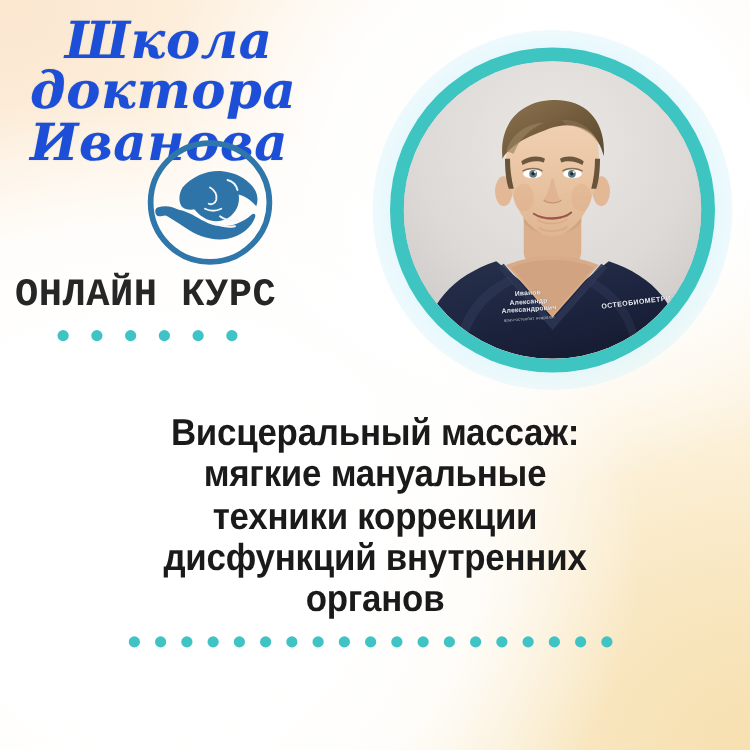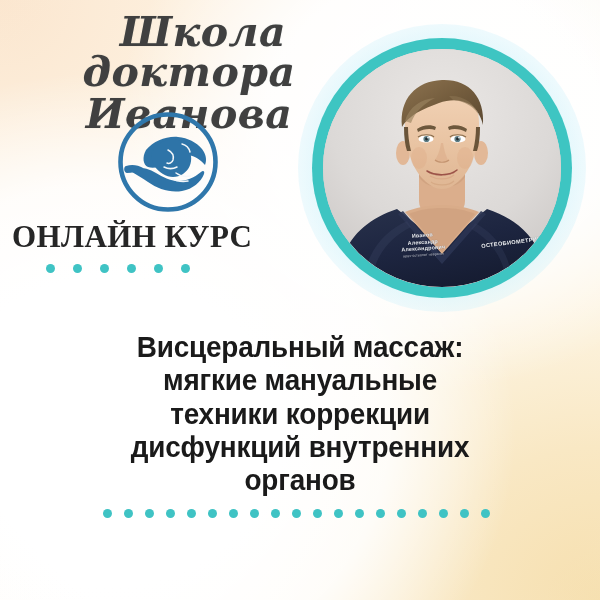--- a/index.html
+++ b/index.html
@@ -63,22 +63,21 @@
         rgba(255,255,255,0) 55%,
         rgba(250,238,216,0.30) 100%);
   }
 
   
   .script-title {
     position: absolute;
     left: 18px;
     top: 12px;
     width: 336px;
-    text-align: center;
-    color: #404040;
+    color: #1d4ed8;
     font-family: "DejaVu Serif", "Liberation Serif", serif;
     font-style: italic;
     font-weight: 700;
     line-height: 1.02;
     letter-spacing: 0.5px;
     text-shadow: 0 0 1px rgba(20,64,63,0.25);
   }
   .script-line-1 {
     display: block;
     font-size: 41px;
@@ -103,21 +102,21 @@
 
   
   .online-course {
     position: absolute;
     left: 12px;
     top: 219px;
     font-size: 31px;
     font-weight: 700;
     letter-spacing: 0.4px;
     color: #262626;
-    font-family: Liberation Serif, serif;
+    font-family: Liberation Mono, monospace;
     white-space: nowrap;
   }
 
   
   .dot-row {
     position: absolute;
     display: flex;
   }
   .dot-row .dot {
     border-radius: 50%;

